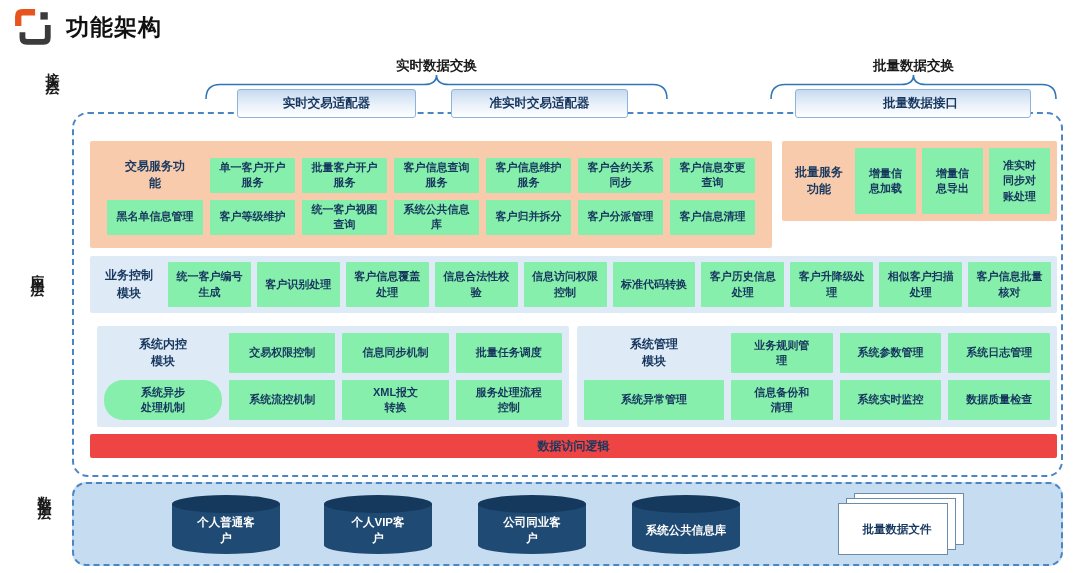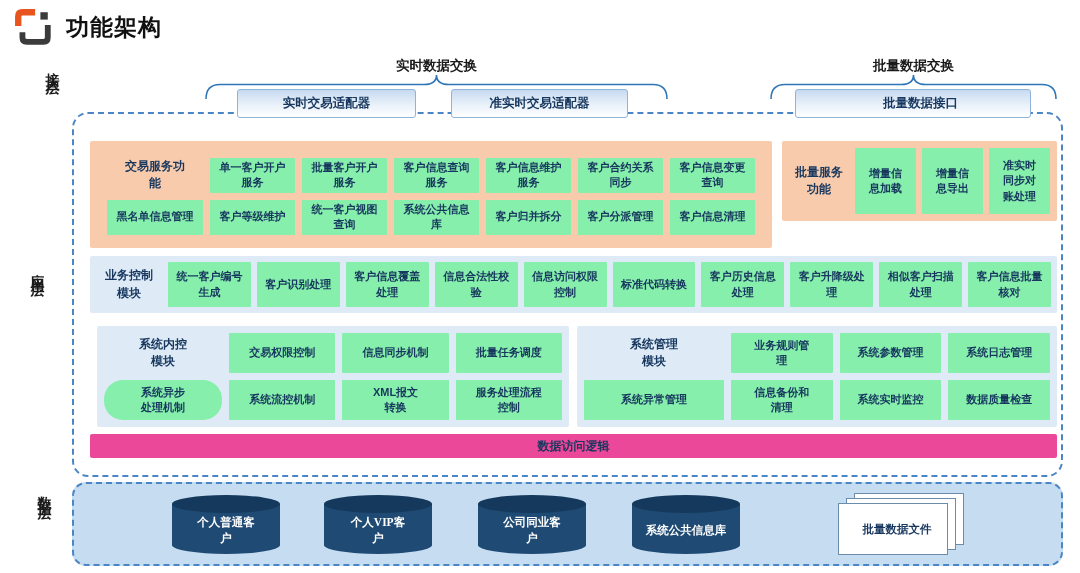--- a/index.html
+++ b/index.html
@@ -23,34 +23,34 @@
              background:linear-gradient(180deg,#c7daf0 0%,#e9f1fa 55%,#ffffff 100%);
              border:1px solid #8fb4dc; border-radius:3px;
              font-size:12.5px; font-weight:bold; color:#17375E; z-index:3; }
 
   
   .appbox { position:absolute; left:72px; top:112px; width:991px; height:365px;
             border:2px dashed #4a86c6; border-radius:16px; background:#fff; z-index:1; }
 
   
   .databox { position:absolute; left:72px; top:482px; width:991px; height:84px;
-             border:2px dashed #4a86c6; border-radius:14px; background:#c5dcf1;font-family:Liberation Serif, serif; }
+             border:2px dashed #4a86c6; border-radius:14px; background:#c5dcf1; }
 
   
   .sec { position:absolute; display:grid; border-radius:2px; }
   .orange { background:#F8CBAD; }
   .blue { background:#DEEBF7; }
   .sec-label { display:flex; align-items:center; justify-content:center; text-align:center;
                font-size:12px; font-weight:800; color:#17375E; line-height:1.45; }
   .sec-label span { display:inline-block; }
   .obox, .bbox { background:#86efac; display:flex; align-items:center; justify-content:center;
                  text-align:center; font-size:11px; font-weight:bold; color:#17375E;
                  line-height:1.4; padding:2px 9px; border-radius:1px; }
 
-  .graybar { position:absolute; background:#ec4899; display:flex; align-items:center; justify-content:center;
+  .graybar { position:absolute; background:#ef4444; display:flex; align-items:center; justify-content:center;
              font-size:12px; font-weight:bold; color:#17375E; border-radius:2px; }
 
   
   .cyl { position:absolute; top:10px; width:112px; height:62px; }
   .cyl-text { position:absolute; left:0; right:0; top:14px; bottom:2px; display:flex; align-items:center; justify-content:center;
               color:#fff; font-weight:bold; font-size:11.5px; text-align:center; line-height:1.35; }
   .cyl-text span { display:inline-block; }
 
   
   .docstack { position:absolute; left:748px; top:9px; width:200px; height:66px; }

